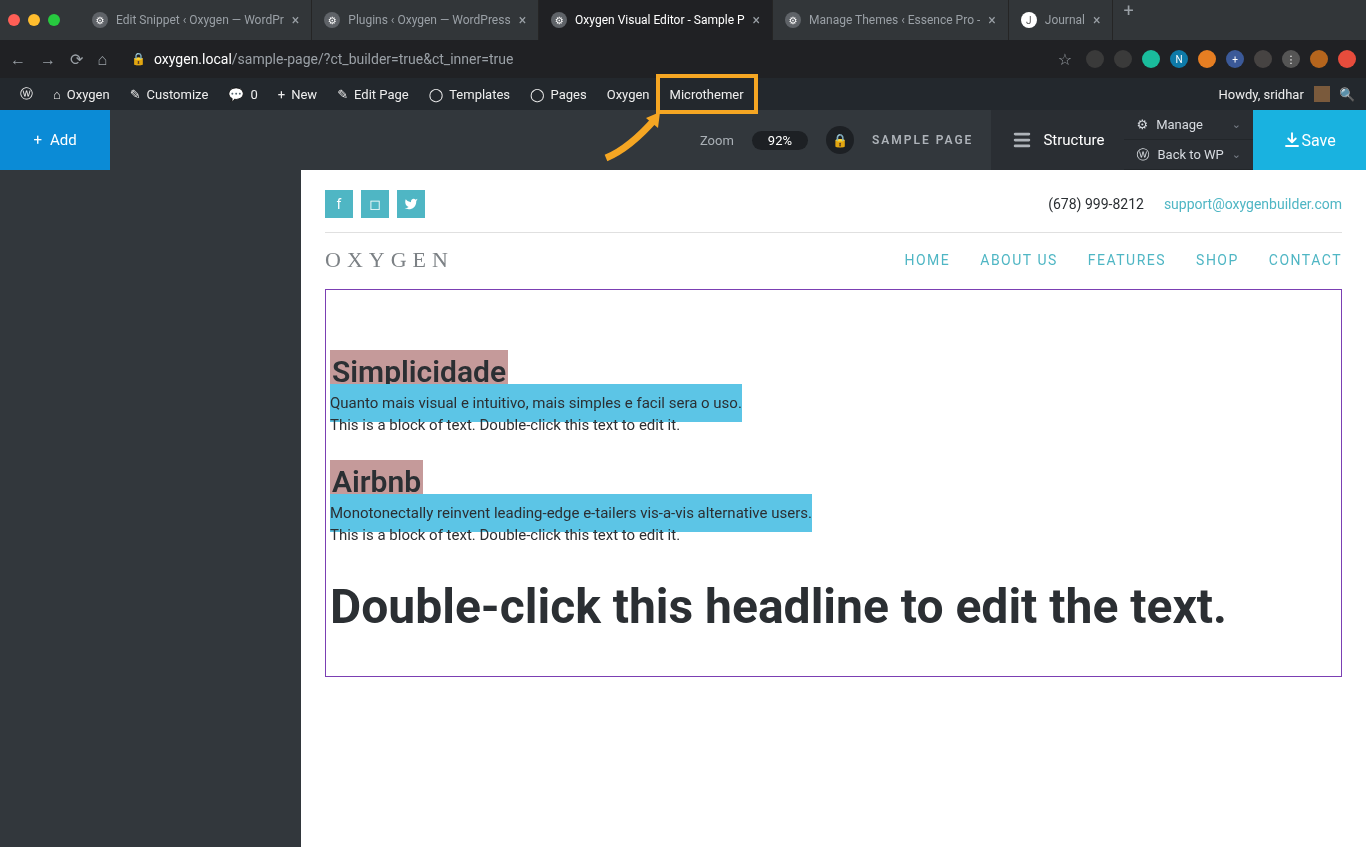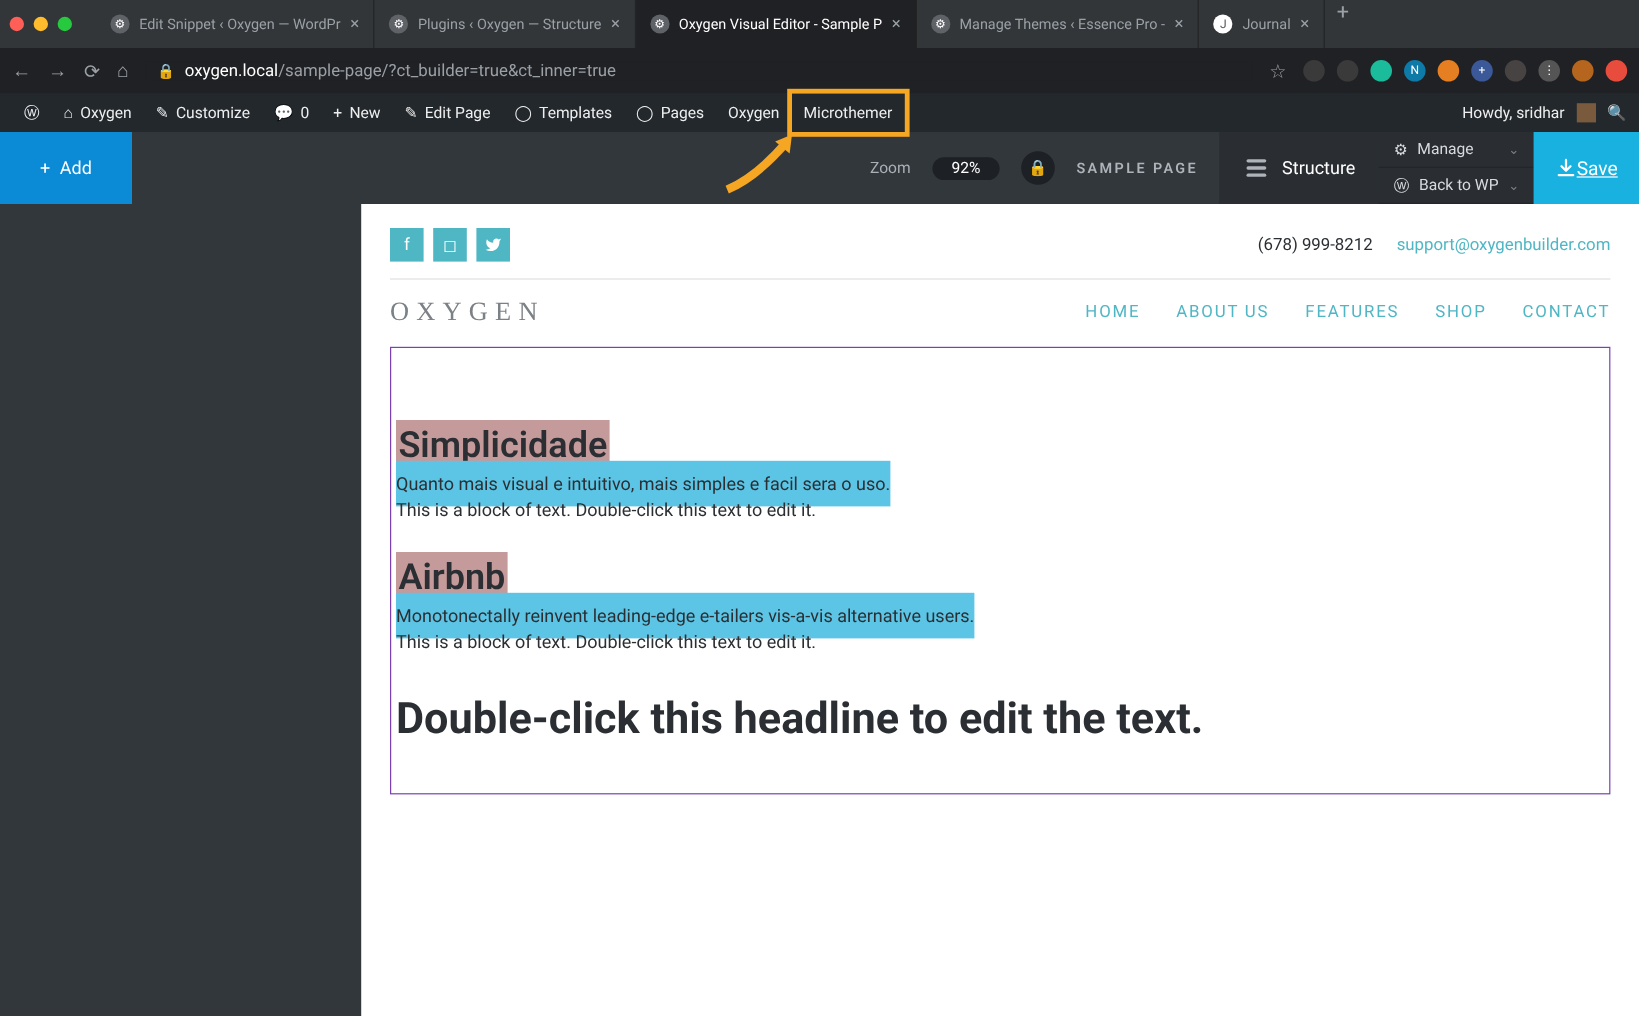--- a/index.html
+++ b/index.html
@@ -42,21 +42,21 @@
 .oxygen-toolbar { background: #32373c; height: 60px; display: flex; align-items: center; }
 .btn-add { background: #0b8bd6; color: #fff; width: 110px; height: 60px; display: flex; align-items: center; justify-content: center; gap: 8px; font-size: 15px; cursor: pointer; }
 .toolbar-center { flex: 1; display: flex; align-items: center; justify-content: flex-end; gap: 18px; padding-right: 18px; color: #aab0b6; font-size: 13px; }
 .zoom-pill { background: #1d2024; padding: 2px 16px; border-radius: 14px; color: #fff; font-size: 13px; }
 .lock-circle { width: 28px; height: 28px; border-radius: 50%; background: #1d2024; display: flex; align-items: center; justify-content: center; color: #6a6f75; }
 .sample-page { letter-spacing: 2px; font-size: 12px; font-weight: 600; color: #aeb3b9; }
 .structure-btn { display: flex; align-items: center; gap: 10px; background: #2a2e33; height: 60px; padding: 0 20px; color: #fff; font-size: 15px; cursor: pointer; }
 .mgmt-panel { display: flex; flex-direction: column; background: #2a2e33; }
 .mgmt-row { display: flex; align-items: center; gap: 8px; padding: 4px 12px; height: 30px; color: #d7dbe0; font-size: 13px; cursor: pointer; border-bottom: 1px solid #22262a; }
 .chev { margin-left: auto; color: #7b818a; font-size: 11px; }
-.btn-save { background: #19b2e0; color: #fff; width: 88px; height: 60px; display: flex; align-items: center; justify-content: center; font-size: 16px; cursor: pointer; text-decoration: underline; }
+.btn-save { background: #19b2e0; color: #fff; width: 113px; height: 60px; display: flex; align-items: center; justify-content: center; font-size: 16px; cursor: pointer; }
 
 
 .arrow-annotation { position: absolute; left: 600px; top: 108px; pointer-events: none; }
 .arrow-annotation svg { width: 80px; height: 56px; }
 
 
 .canvas-area { position: relative; height: calc(847px - 40px - 38px - 32px - 60px); display: flex; }
 .canvas-left { width: 301px; background: #32373c; }
 .canvas-content { flex: 1; background: #fff; overflow: auto; position: relative; }
 .page-inner { padding: 20px 24px; }
@@ -75,40 +75,40 @@
 .cta-btn { background: #4fb6c4; color: #fff; padding: 14px 26px; font-size: 14px; letter-spacing: 2px; cursor: pointer; }
 
 
 .editing-frame { border: 1px solid #7b3fb3; padding: 60px 0 40px; margin-top: 16px; }
 .content-block { padding: 0 4px; }
 .hl-pink { background: #c59a9a; display: inline-block; }
 .h2 { font-size: 30px; font-weight: 600; color: #2b2f33; padding: 4px 2px; }
 .hl-blue { background: #5cc5e6; display: inline; }
 .subtext { font-size: 15px; color: #2b2f33; padding: 10px 0; }
 .para { font-size: 15px; color: #2b2f33; padding: 4px 0; }
-.big-headline { font-size: 36px; font-weight: 700; color: #2b2f33; line-height: 1.2; margin-top: 30px; padding: 0 4px; }
+.big-headline { font-size: 48px; font-weight: 700; color: #2b2f33; line-height: 1.2; margin-top: 30px; padding: 0 4px; }
 </style>
 </head>
 <body>
 
 <div class="browser-chrome">
   <div class="traffic-lights">
     <div class="tlight red"></div>
     <div class="tlight yellow"></div>
     <div class="tlight green"></div>
   </div>
   <div class="tabs">
     <div class="tab">
         <span class="tab-favicon">⚙</span>
         <span class="tab-title">Edit Snippet ‹ Oxygen — WordPr</span>
         <span class="tab-close">×</span>
       </div>
     <div class="tab">
         <span class="tab-favicon">⚙</span>
-        <span class="tab-title">Plugins ‹ Oxygen — Structure</span>
+        <span class="tab-title">Plugins ‹ Oxygen — WordPress</span>
         <span class="tab-close">×</span>
       </div>
     <div class="tab active">
         <span class="tab-favicon">⚙</span>
         <span class="tab-title">Oxygen Visual Editor - Sample P</span>
         <span class="tab-close">×</span>
       </div>
     <div class="tab">
         <span class="tab-favicon">⚙</span>
         <span class="tab-title">Manage Themes ‹ Essence Pro -</span>

